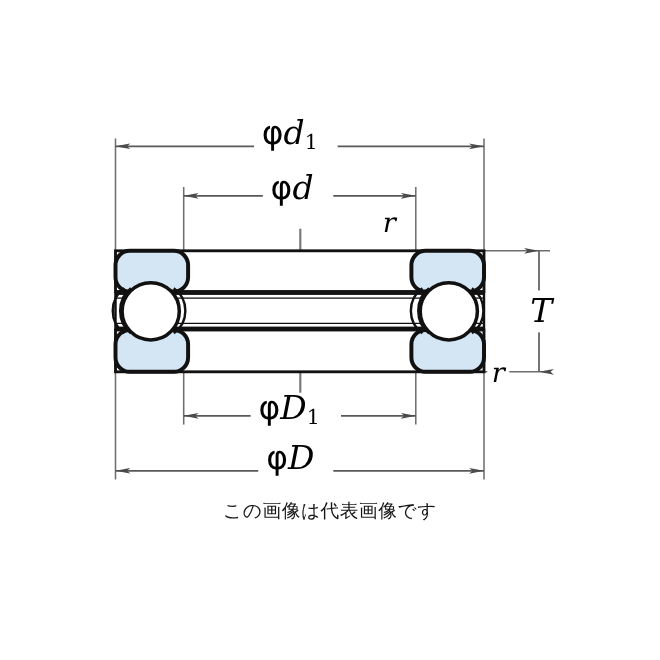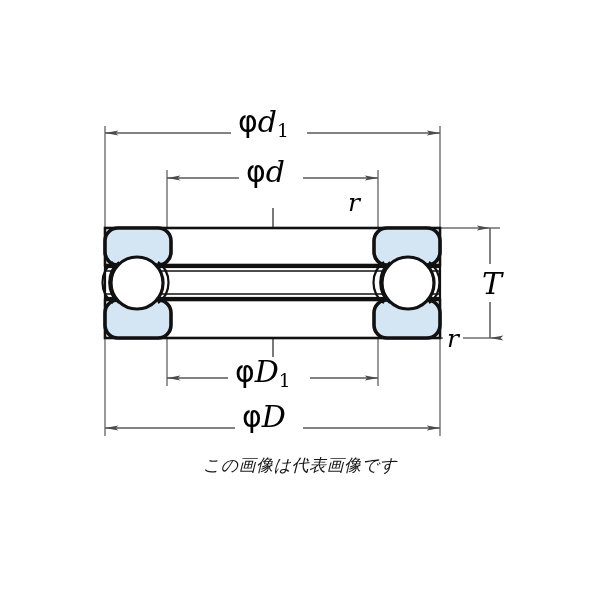--- a/index.html
+++ b/index.html
@@ -29,21 +29,20 @@
     position: absolute;
     left: 0;
     top: 452px;
     width: 600px;
     text-align: center;
     font-family: "DejaVu Sans", sans-serif;
     font-size: 17px;
     line-height: 26px;
     color: #161616;
     letter-spacing: 0.5px;
-    font-style: italic;
   }
   .note-line {
     display: block;
     white-space: nowrap;
   }
   .dim-label {
     position: absolute;
     font-family: "DejaVu Serif", serif;
     font-style: italic;
     color: #000000;

